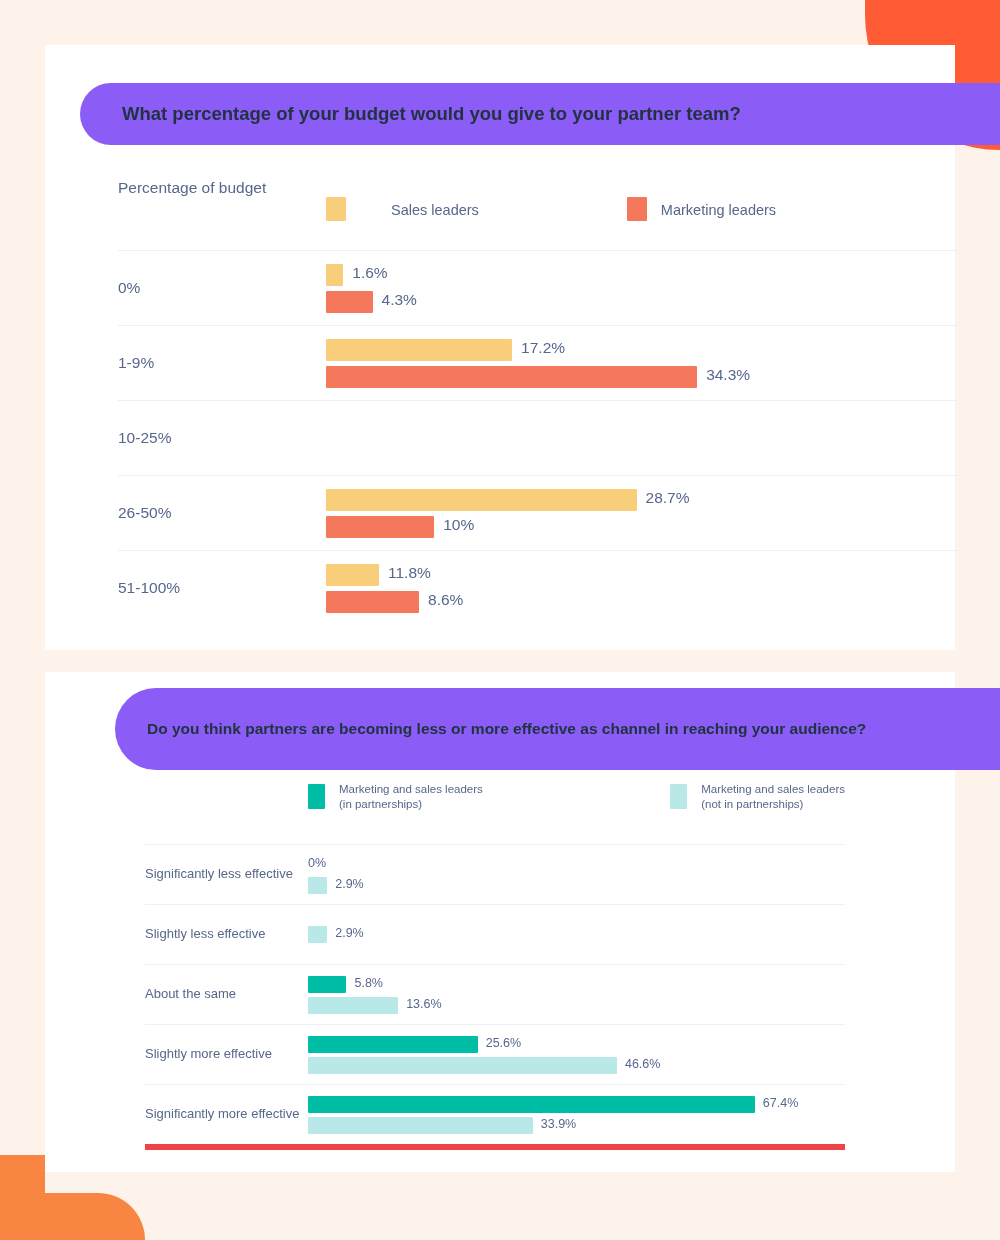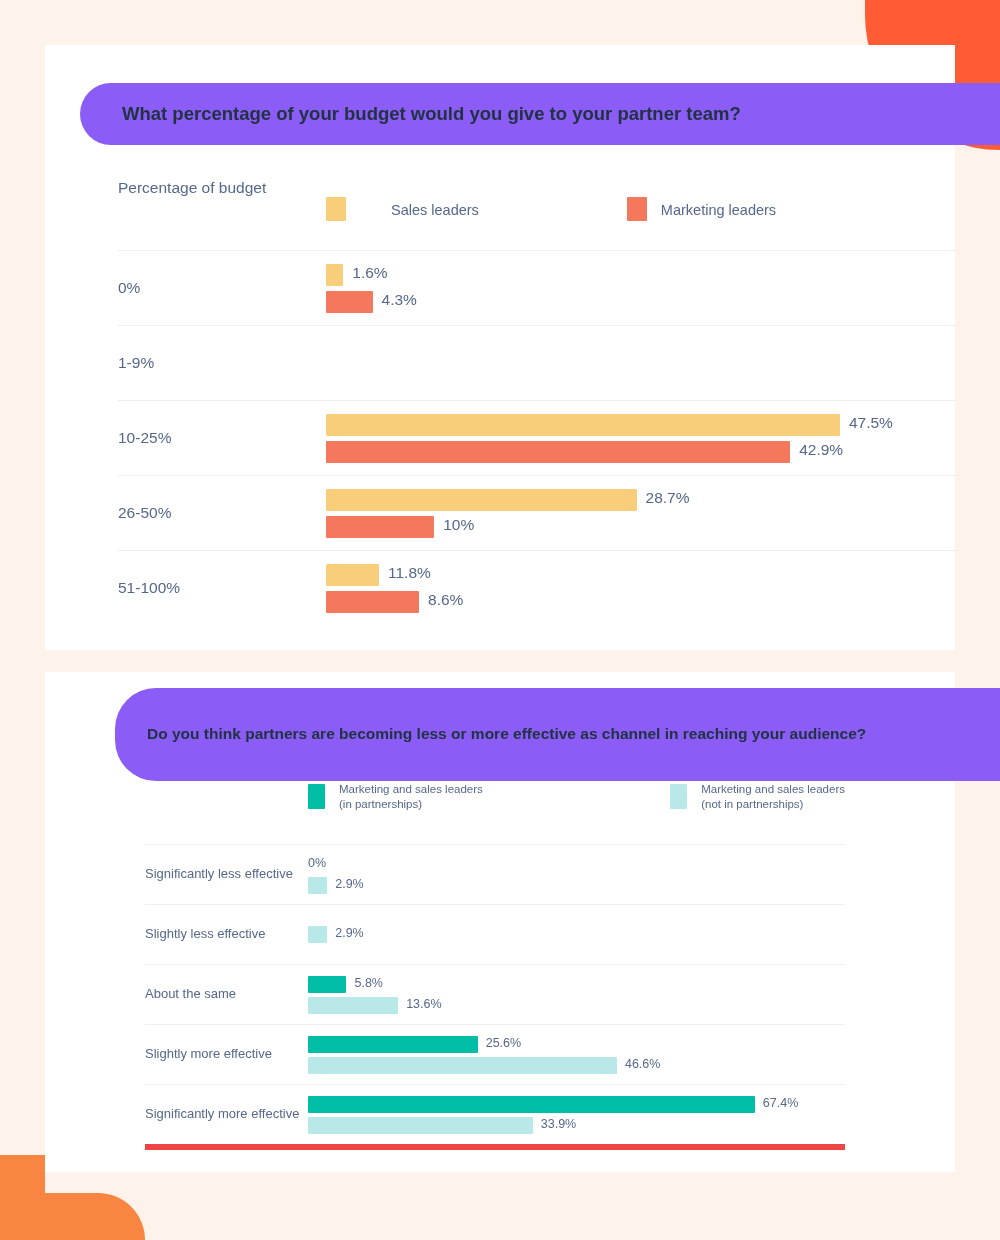--- a/index.html
+++ b/index.html
@@ -66,21 +66,21 @@
   }
   #banner-one {
     left: 80px; top: 83px;
     width: 920px; height: 62px;
     border-top-left-radius: 31px;
     border-bottom-left-radius: 31px;
     padding-left: 42px;
   }
   #banner-two {
     left: 115px; top: 688px;
-    width: 885px; height: 93px;
+    width: 885px; height: 82px;
     border-top-left-radius: 41px;
     border-bottom-left-radius: 41px;
     padding-left: 32px;
   }
   .banner-title {
     color: #213343;
     font-weight: bold;
     line-height: 1.35;
   }
   #banner-one .banner-title { font-size: 18.5px; }
@@ -220,34 +220,32 @@
           </div>
           <div class="bar-line">
             <div class="bar" style="background: rgb(244, 120, 92); width: 46.526px;"></div>
             <span class="bar-value">4.3%</span>
           </div>
         </div>
       </div>
       <div class="row">
         <div class="row-label">1-9%</div>
         <div class="bars">
+          <div class="bar-line">
+            <div class="bar" style="background: rgb(249, 206, 122); width: 186.104px;"></div>
+            <span class="bar-value">17.2%</span>
+          </div>
+          <div class="bar-line">
+            <div class="bar" style="background: rgb(244, 120, 92); width: 371.126px;"></div>
+            <span class="bar-value">34.3%</span>
+          </div>
         </div>
       </div>
       <div class="row">
         <div class="row-label">10-25%</div>
-        <div class="bars">
-          <div class="bar-line">
-            <div class="bar" style="background: rgb(249, 206, 122); width: 513.95px;"></div>
-            <span class="bar-value">47.5%</span>
-          </div>
-          <div class="bar-line">
-            <div class="bar" style="background: rgb(244, 120, 92); width: 464.178px;"></div>
-            <span class="bar-value">42.9%</span>
-          </div>
-        </div>
       </div>
       <div class="row">
         <div class="row-label">26-50%</div>
         <div class="bars">
           <div class="bar-line">
             <div class="bar" style="background: rgb(249, 206, 122); width: 310.534px;"></div>
             <span class="bar-value">28.7%</span>
           </div>
           <div class="bar-line">
             <div class="bar" style="background: rgb(244, 120, 92); width: 108.2px;"></div>

